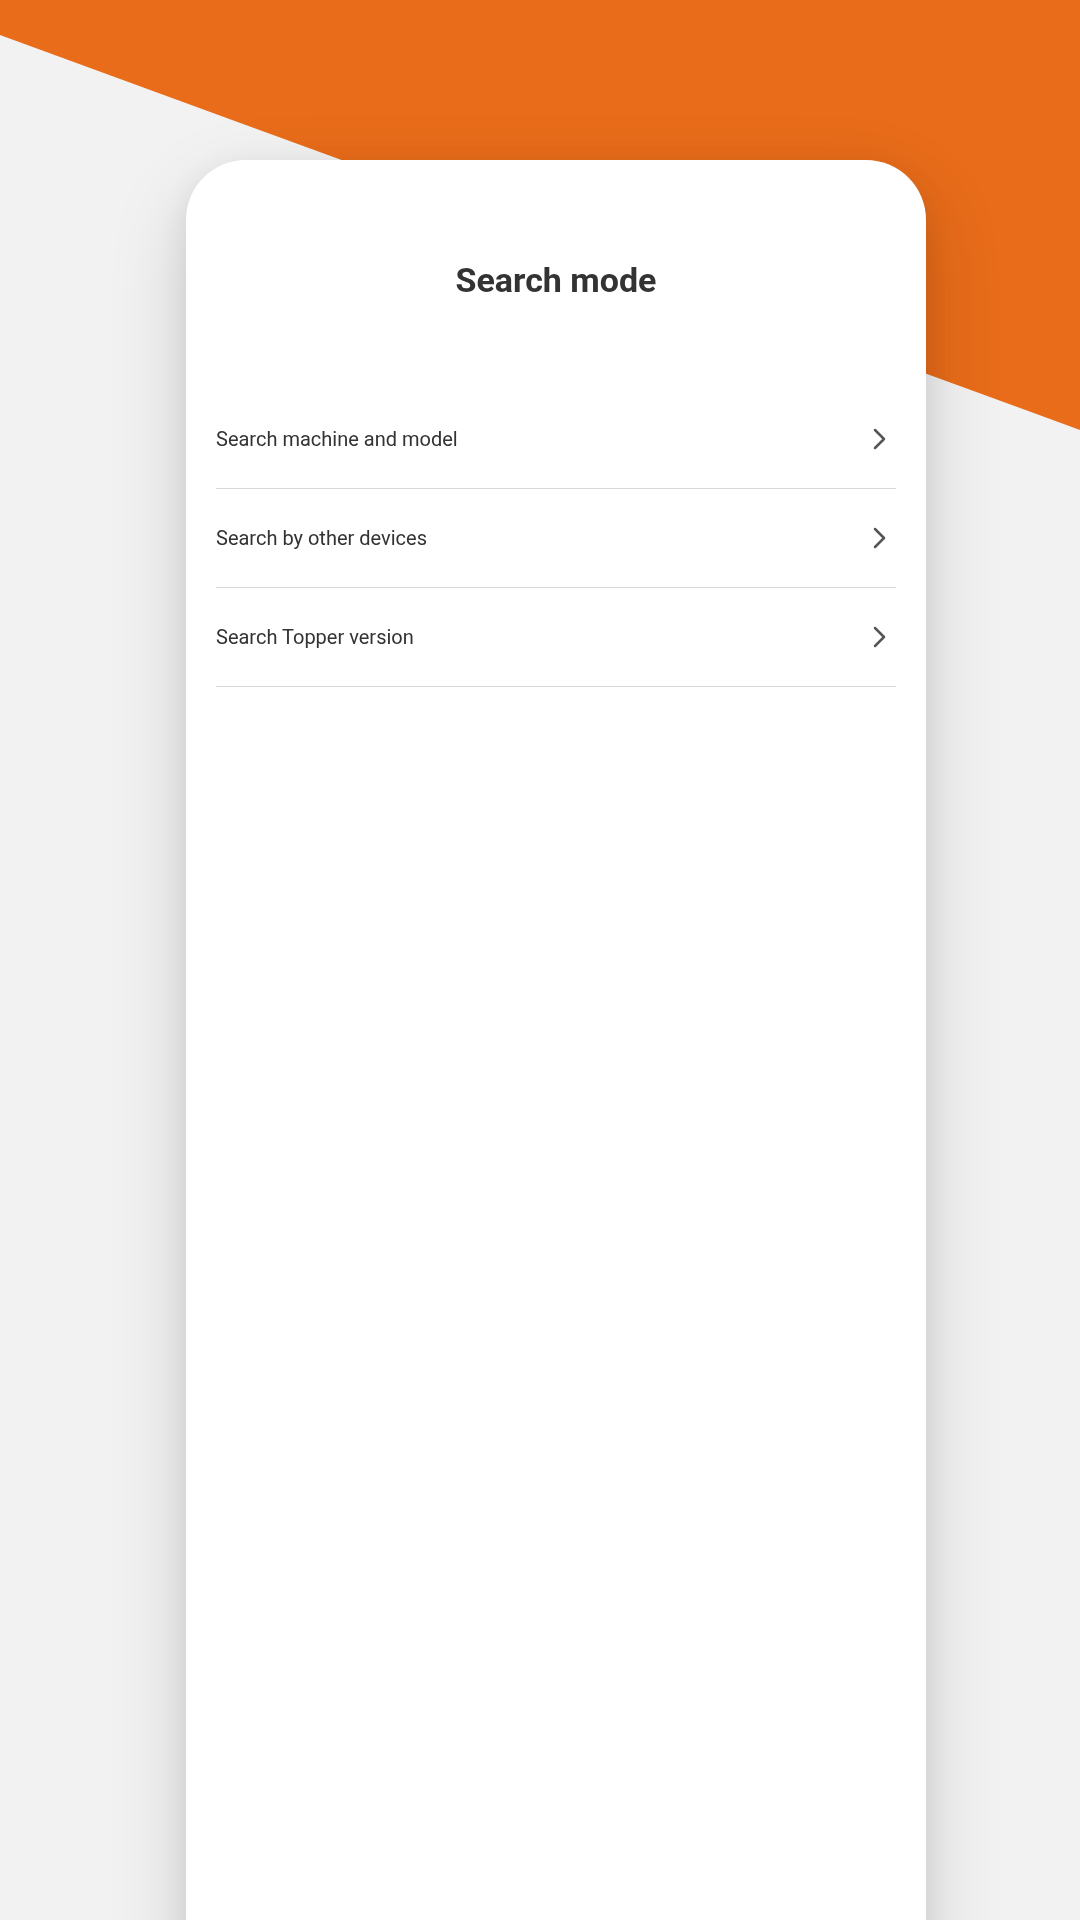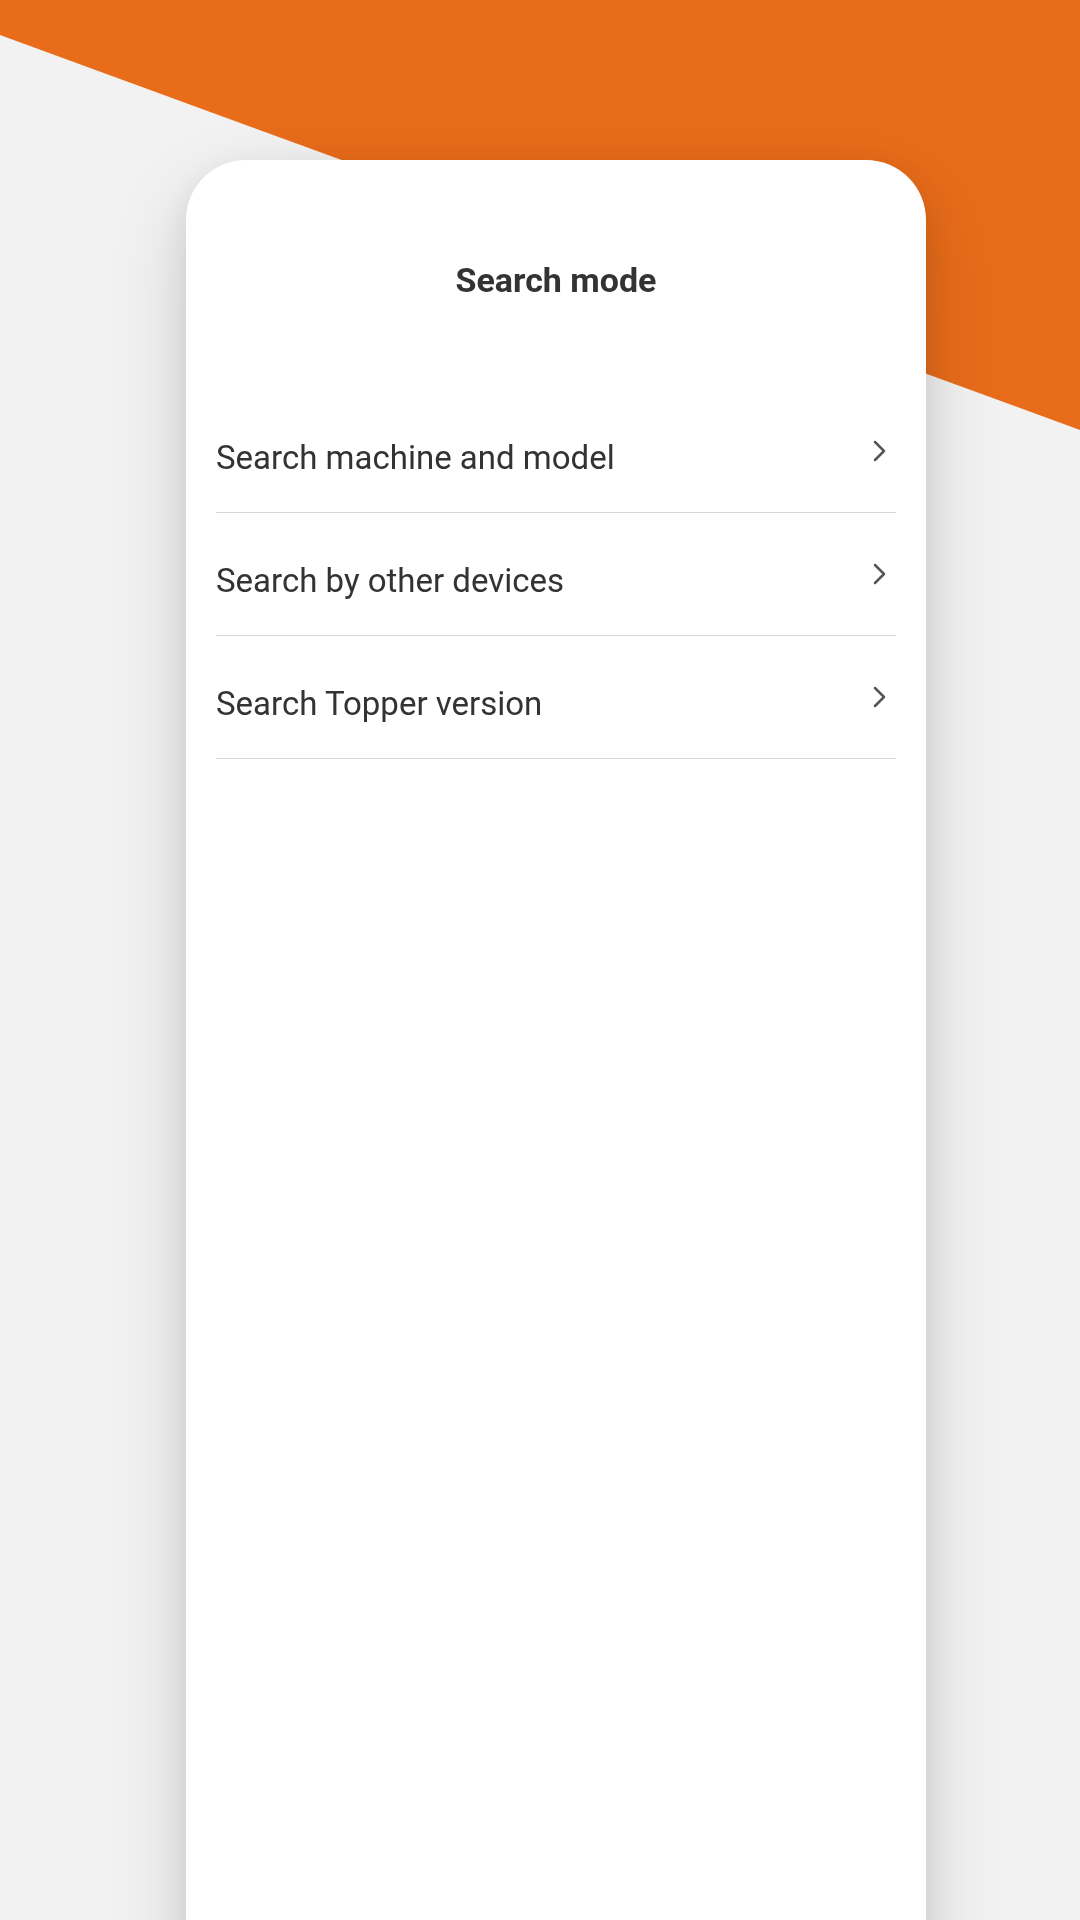--- a/index.html
+++ b/index.html
@@ -47,24 +47,23 @@
     }
     .list-item {
       display: flex;
       align-items: center;
       justify-content: space-between;
       padding: 35px 0 35px 0;
       border-bottom: 1px solid #d8d8d8;
       cursor: pointer;
     }
     .list-item-label {
-      font-size: 33px;
+      font-size: 20px;
       color: #333333;
       font-weight: 400;
-      margin-top: 13px;
     }
     .chevron {
       width: 16px;
       height: 28px;
       flex-shrink: 0;
       margin-right: 8px;
     }
     .chevron svg {
       display: block;
     }

